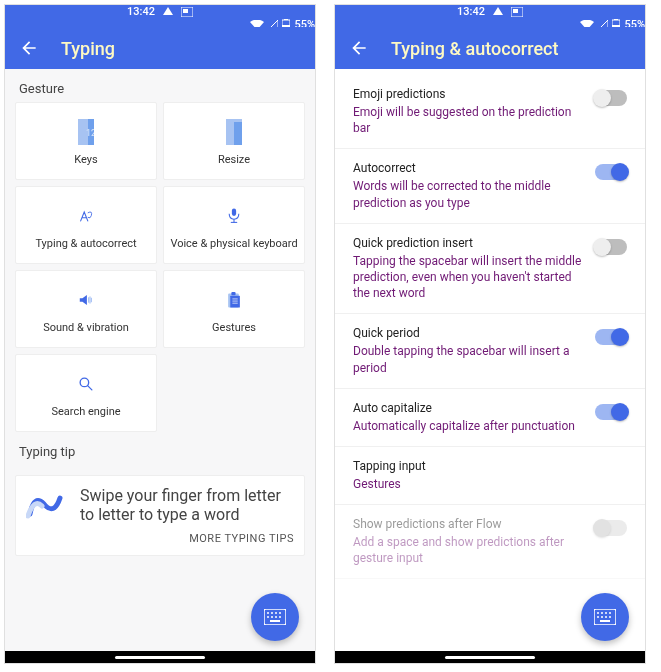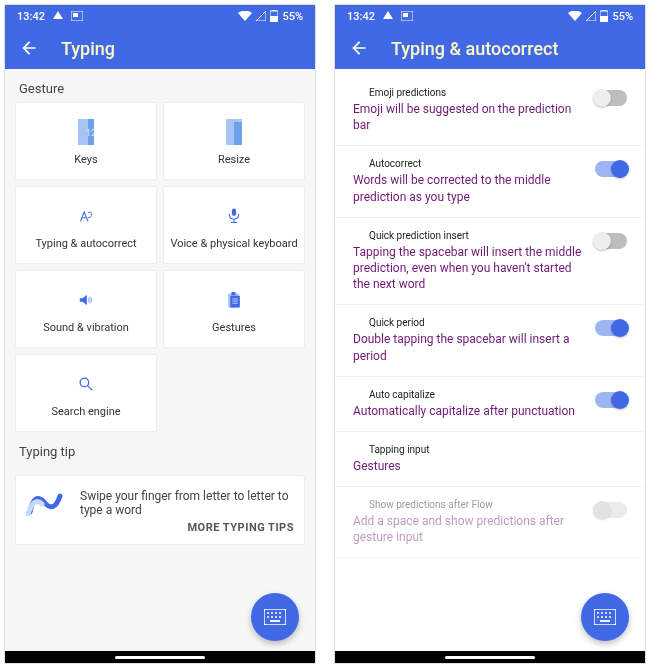--- a/index.html
+++ b/index.html
@@ -21,23 +21,24 @@
     flex-direction: column;
     position: relative;
     overflow: hidden;
   }
   .status-bar {
     height: 22px;
     background: #4169e6;
     color: #fff;
     display: flex;
     align-items: center;
-    padding: 0 12px;
+    padding: 0 0;
     font-size: 11px;
     font-weight: 500;
+    flex-direction: column;
   }
   .status-left { display: flex; gap: 8px; align-items: center; }
   .status-right { margin-left: auto; display: flex; gap: 4px; align-items: center; }
   .app-bar {
     height: 42px;
     background: #4169e6;
     color: #fef9c3;
     display: flex;
     align-items: center;
     padding: 0 14px;
@@ -75,34 +76,34 @@
   .card-icon { width: 16px; height: 30px; display:flex; align-items:center; justify-content:center; }
   .tip-card {
     margin: 10px;
     background: #fff;
     border: 1px solid #eee;
     border-radius: 2px;
     padding: 10px;
     display: flex;
     flex-direction: column;
   }
-  .tip-body { display:flex; gap:12px; align-items:center; font-size:12px; color:#444; }
-  .tip-link { text-align:right; font-size:11px; letter-spacing:0.5px; color:#555; font-weight:700; margin-top:1px; cursor:pointer; }
+  .tip-body { display:flex; gap:12px; align-items:center; font-size:16px; color:#444; }
+  .tip-link { text-align:right; font-size:11px; letter-spacing:0.5px; color:#555; font-weight:400; margin-top:8px; cursor:pointer; }
   .list { padding: 6px 0; }
   .list-item {
     padding: 12px 18px;
     display: flex;
     align-items: flex-start;
     gap: 10px;
     background:#fff;
     border-bottom:1px solid #f0f0f0;
   }
   .list-item.disabled { opacity: 0.45; }
   .item-text { flex:1; }
-  .item-title { font-size: 10px; color:#222; margin-bottom:3px;margin-left:16px; }
+  .item-title { font-size: 12px; color:#222; margin-bottom:3px; }
   .item-sub { font-size: 12px; color:#701a75; line-height:1.35; }
   .switch {
     width: 32px; height: 16px; border-radius: 10px;
     position: relative; flex-shrink:0; margin-top:3px;
     cursor:pointer;
   }
   .switch::after {
     content:""; position:absolute; width:18px; height:18px; border-radius:50%;
     top:-1px; background:#fff; box-shadow:0 1px 2px rgba(0,0,0,0.25);
   }

